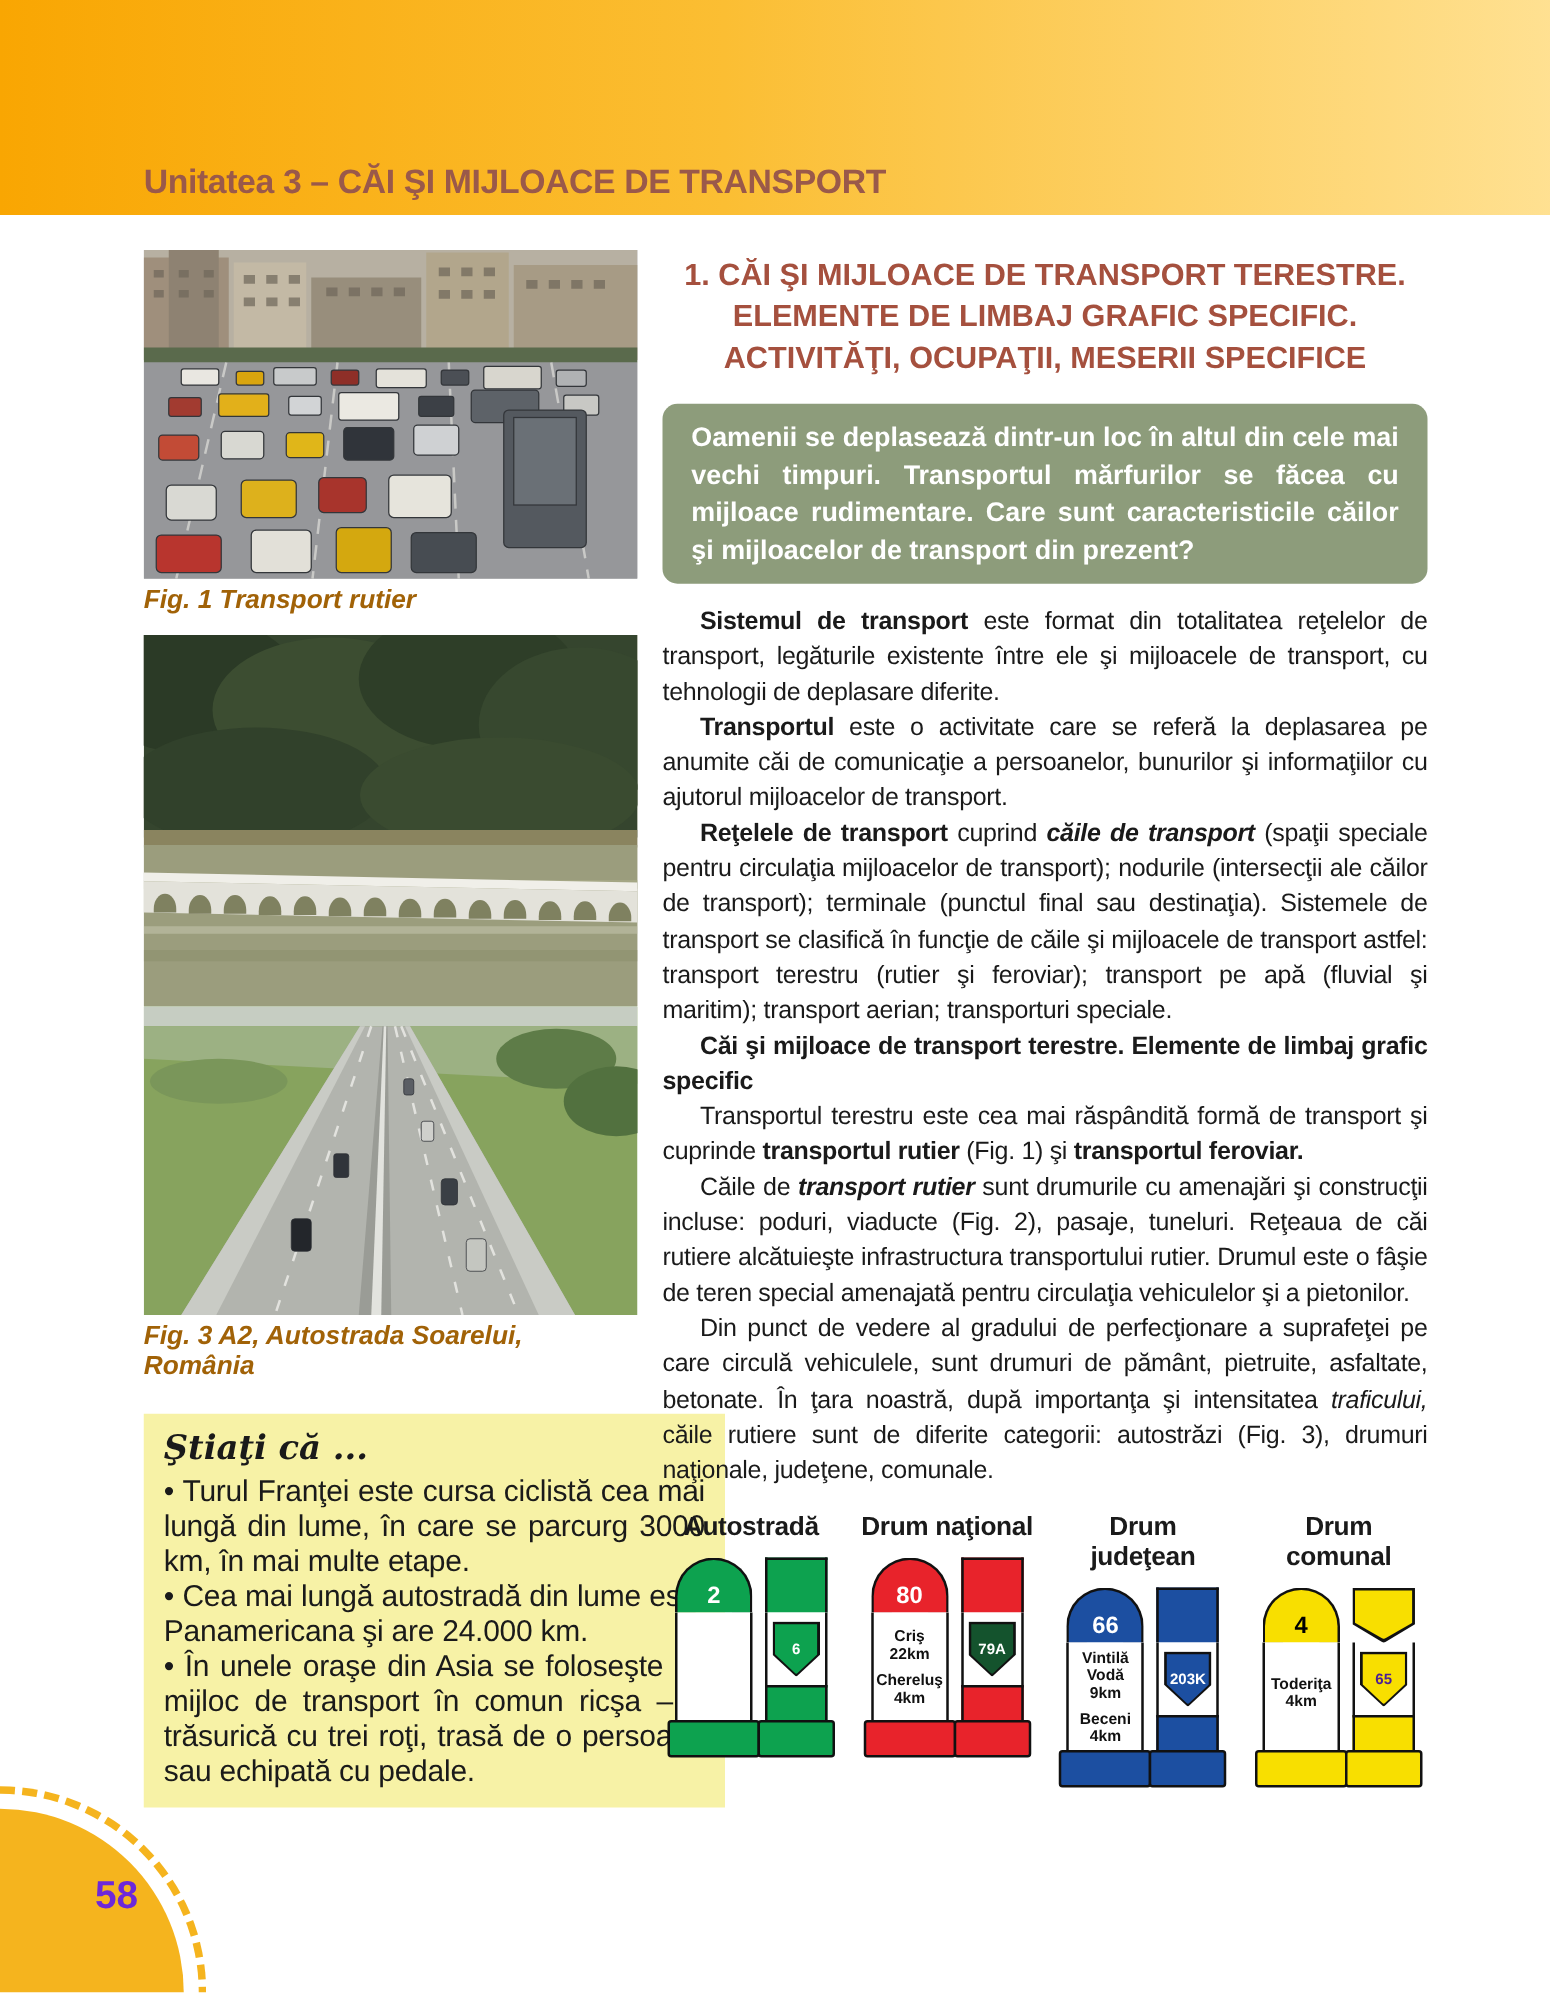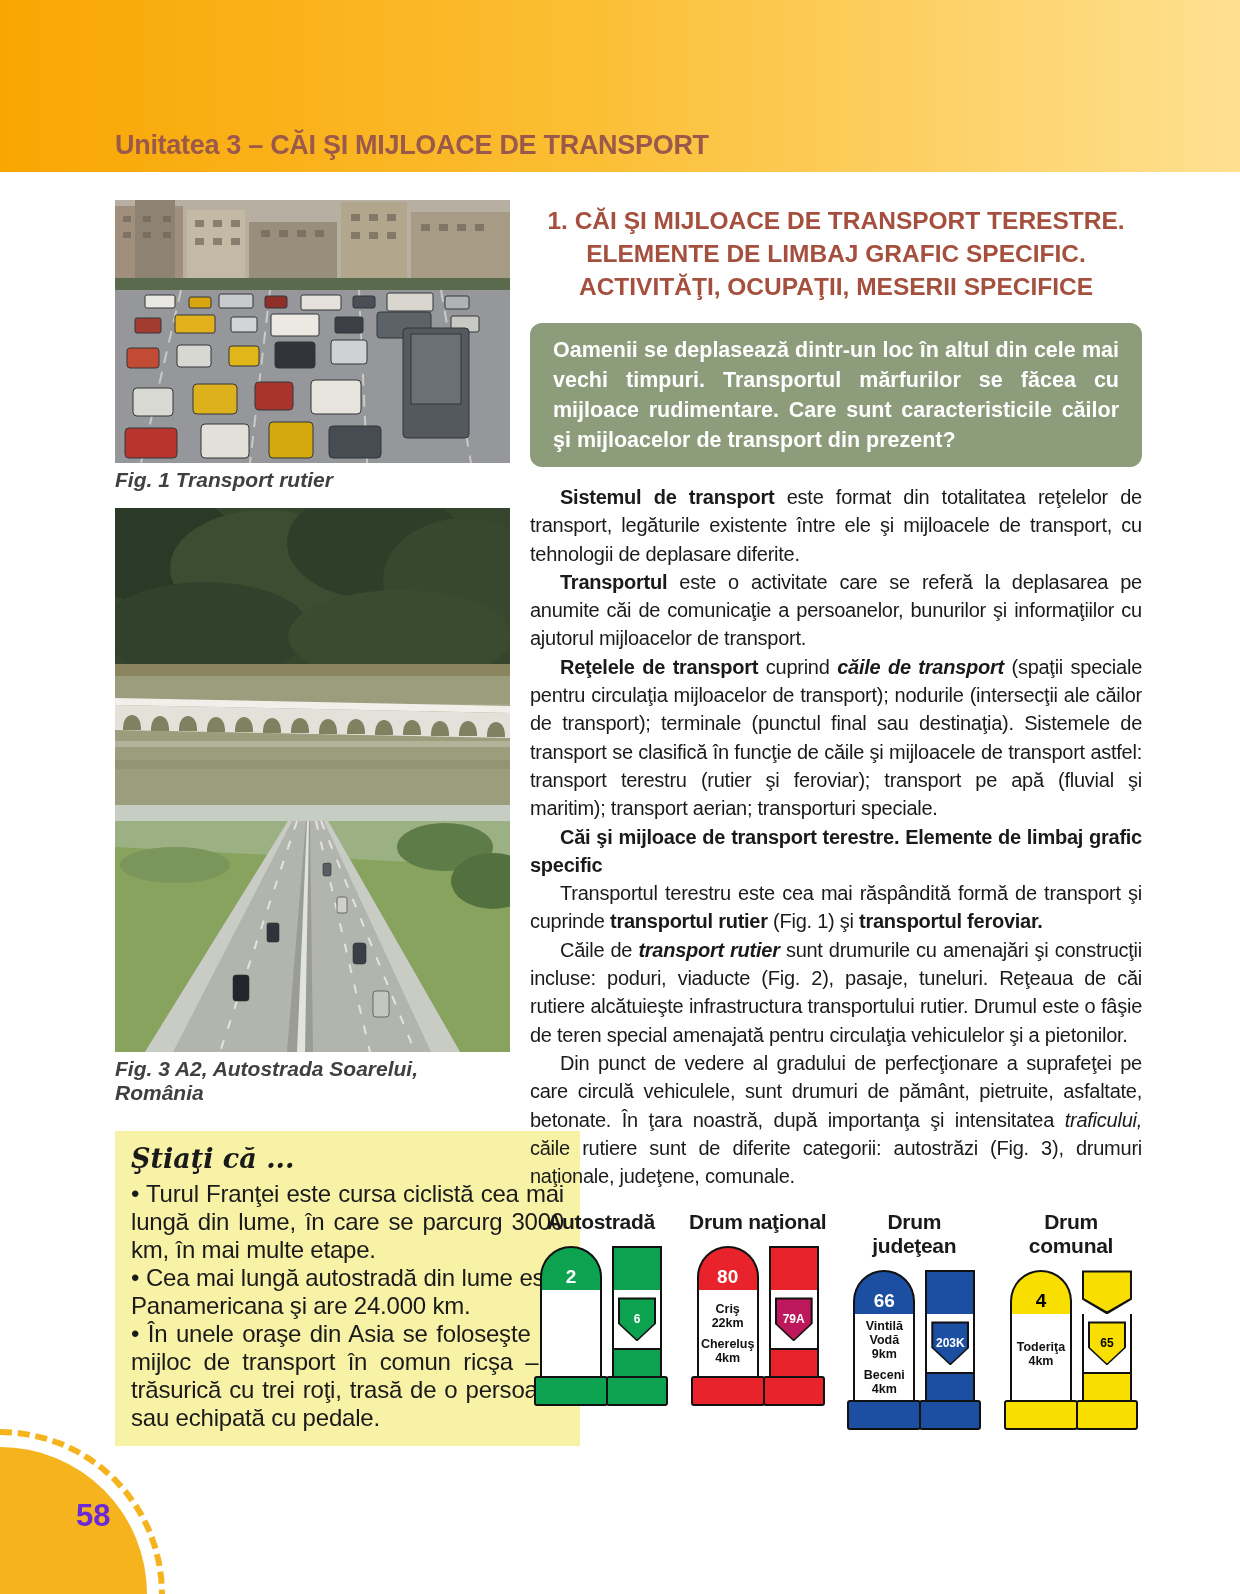--- a/index.html
+++ b/index.html
@@ -10,21 +10,21 @@
   .band{position:absolute;left:0;top:0;width:1240px;height:172px;
         background:linear-gradient(90deg,#F9A602 0%,#FBBE33 45%,#FFE398 100%);padding-left:47px;}
   .band-title{position:absolute;left:115px;top:130px;font-size:27px;font-weight:bold;
               color:#9A594A;letter-spacing:-0.3px;}
 
   
   .left-col{position:absolute;left:115px;top:200px;width:395px;}
   .right-col{position:absolute;left:530px;top:200px;width:612px;}
 
   .photo{display:block;width:395px;}
-  .caption{font-size:21px;font-weight:bold;font-style:italic;margin:5px 0 16px 0;color:#404040;}
+  .caption{font-size:21px;font-weight:bold;font-style:italic;margin:5px 0 16px 0;color:#a16207;}
 
   
   .know-box{background:#F7F2A6;padding:12px 16px 14px 16px;margin-top:26px;box-sizing:border-box;width:465px;}
   .know-title{font-family:"DejaVu Serif",serif;font-style:italic;font-weight:bold;font-size:27px;margin-bottom:6px;}
   .know-item{font-size:24px;font-weight:normal;line-height:28px;text-align:justify;letter-spacing:-0.2px;}
 
   
   .lesson-title{color:#A5503E;font-size:24.5px;font-weight:bold;text-align:center;line-height:33px;margin-top:4px;}
   .intro-box{background:#8D9C7B;border-radius:12px;margin-top:20px;padding:12px 23px;
              color:#ffffff;font-size:21.5px;font-weight:bold;line-height:30px;text-align:justify;}
@@ -300,21 +300,21 @@
                 <div class="pline">Chereluş</div>
                 <div class="pline">4km</div>
               </div>
             </div>
             <div class="pbase" style="background-color: rgb(232, 35, 43);"></div>
           </div>
           <div class="post-right">
             <div class="cap" style="background-color: rgb(232, 35, 43);"></div>
             <div class="mid">
               <div class="shield-outer">
-                <div class="shield" style="background-color: #be185d; color: rgb(255, 255, 255);">
+                <div class="shield" style="background-color: #14532d; color: rgb(255, 255, 255);">
                     <span>79A</span>
                   </div>
               </div>
             </div>
             <div class="low" style="background-color: rgb(232, 35, 43);"></div>
             <div class="pbase" style="background-color: rgb(232, 35, 43);"></div>
           </div>
         </div>
       </div>
 
@@ -373,21 +373,21 @@
             </div>
             <div class="pbase" style="background-color: rgb(248, 223, 0);"></div>
           </div>
           <div class="post-right">
             <div class="cap cap-pointed">
               <div class="cp-outer"></div>
               <div class="cp-inner" style="background-color: rgb(248, 223, 0);"></div>
             </div>
             <div class="mid">
               <div class="shield-outer">
-                <div class="shield" style="background-color: rgb(248, 223, 0); color: #000000; text-align: center;">
+                <div class="shield" style="background-color: rgb(248, 223, 0); color: #4c1d95; text-align: center;">
                     <span>65</span>
                   </div>
               </div>
             </div>
             <div class="low" style="background-color: rgb(248, 223, 0);"></div>
             <div class="pbase" style="background-color: rgb(248, 223, 0);"></div>
           </div>
         </div>
       </div>
 

